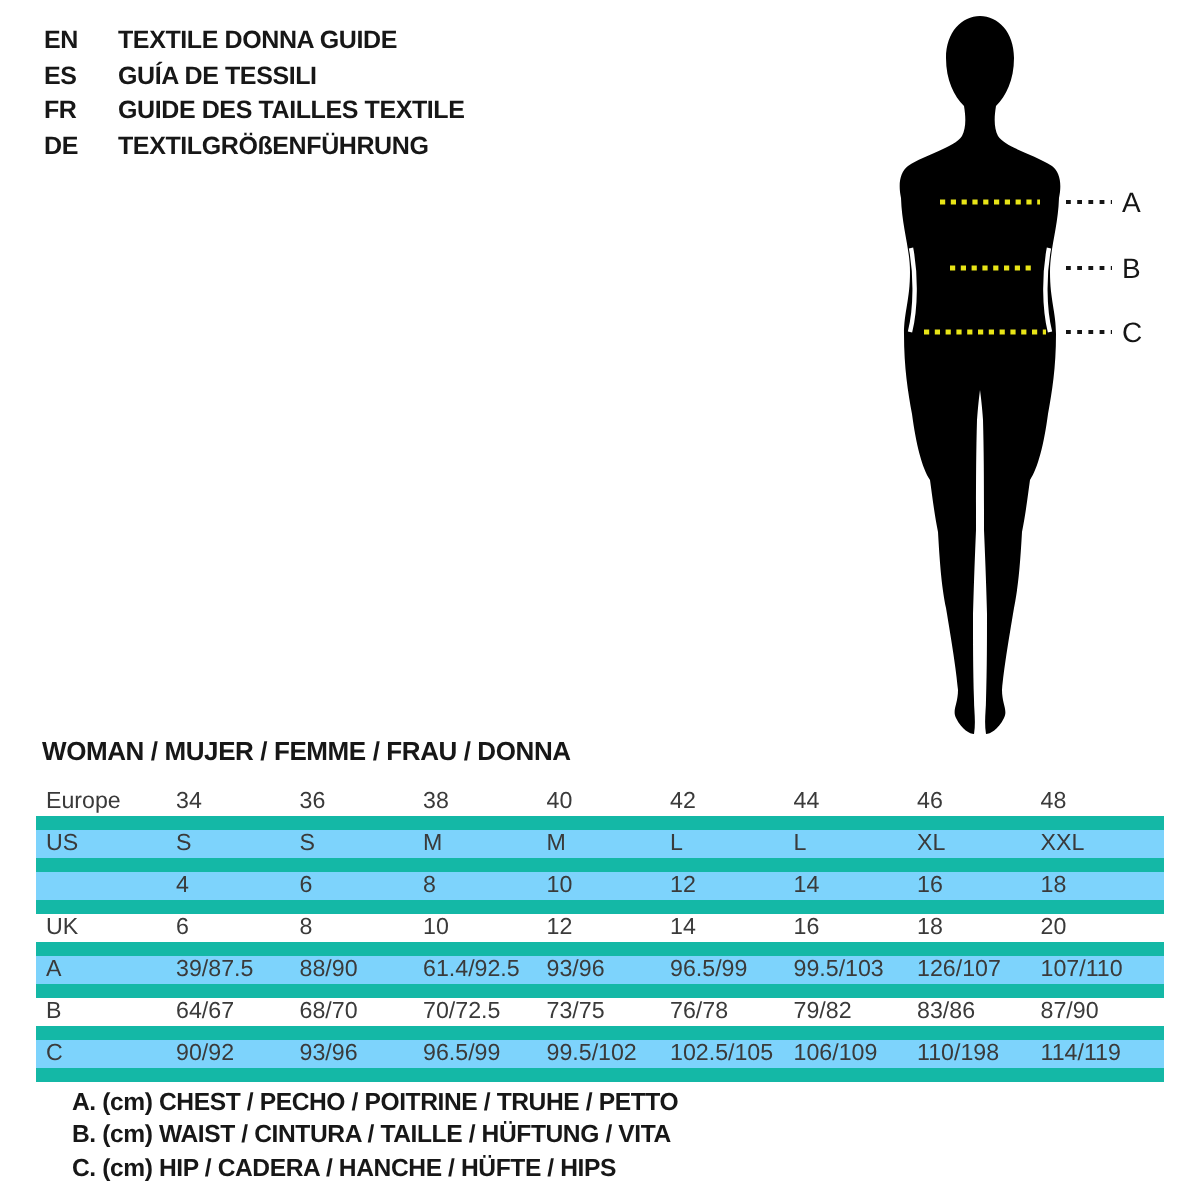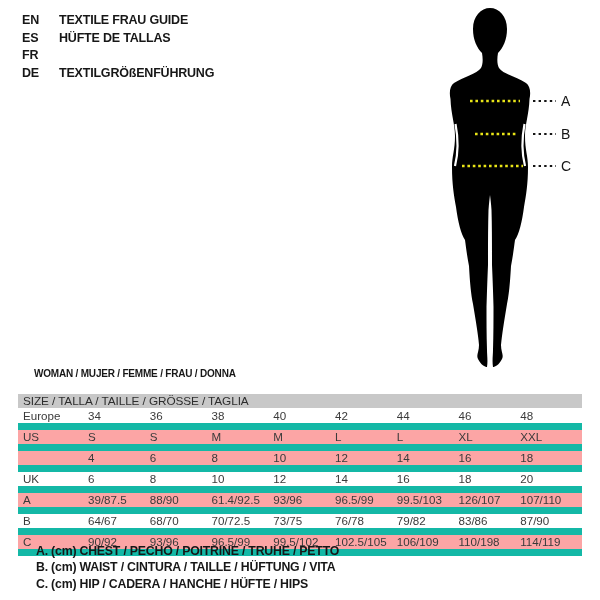--- a/index.html
+++ b/index.html
@@ -18,54 +18,55 @@
   .title-block { position: absolute; left: 22px; top: 12px; }
   .lang-line { display: flex; font-weight: bold; font-size: 12.5px; line-height: 17.5px; letter-spacing: -0.2px; color: #171717; }
   .lang-code { width: 37px; flex: 0 0 37px; }
 
   
   .figure-wrap { position: absolute; left: 425px; top: 4px; width: 150px; height: 372px; }
   .figure-wrap svg { display: block; }
   .marker-label { font-family: "Liberation Sans", sans-serif; font-size: 14px; fill: #151515; }
 
   
-  .section-title { position: absolute; left: 34px; top: 368px; font-weight: bold; font-size: 10px; letter-spacing: -0.2px; color: #171717; }
+  .section-title { position: absolute; left: 21px; top: 368px; font-weight: bold; font-size: 13px; letter-spacing: -0.2px; color: #171717; }
 
   
   .size-table { position: absolute; left: 18px; top: 394px; width: 564px; font-size: 11.6px; color: #3a3a3a; }
   .thead {
     background: #c8c8c8; height: 14px; line-height: 14.5px;
     padding-left: 5px; font-size: 11.8px; color: #2d2d2d; margin-bottom: 1px;
     letter-spacing: -0.1px;
   }
   .trow { display: flex; height: 14px; line-height: 14.5px; border-bottom: 7px solid #14b8a6; }
-  .trow.shaded { background: #fca5a5; }
+  .trow.shaded { background: #7dd3fc; }
   .tlabel { width: 65px; flex: 0 0 65px; padding-left: 5px; text-align: left; }
   .tcell { flex: 1 1 0; text-align: left; }
 
   
   .legend { position: absolute; left: 36px; top: 543px; }
   .legend-line { font-weight: bold; font-size: 12.3px; line-height: 16.3px; letter-spacing: -0.2px; color: #171717; }
 </style>
 </head>
 <body>
 
 <div class="page">
 
   <div class="title-block">
     <div class="lang-line">
       <span class="lang-code">EN</span>
-      <span class="lang-text">TEXTILE FRAU GUIDE</span>
+      <span class="lang-text">TEXTILE DONNA GUIDE</span>
     </div>
     <div class="lang-line">
       <span class="lang-code">ES</span>
-      <span class="lang-text">HÜFTE DE TALLAS</span>
+      <span class="lang-text">GUÍA DE TESSILI</span>
     </div>
     <div class="lang-line">
       <span class="lang-code">FR</span>
+      <span class="lang-text">GUIDE DES TAILLES TEXTILE</span>
     </div>
     <div class="lang-line">
       <span class="lang-code">DE</span>
       <span class="lang-text">TEXTILGRÖßENFÜHRUNG</span>
     </div>
   </div>
 
   <div class="figure-wrap">
     <svg width="150" height="372" viewBox="0 0 150 372">
       <path d="M65,4
@@ -120,21 +121,20 @@
 
       <text class="marker-label" x="136" y="102">A</text>
       <text class="marker-label" x="136" y="135">B</text>
       <text class="marker-label" x="136" y="167">C</text>
     </svg>
   </div>
 
   <div class="section-title">WOMAN / MUJER / FEMME / FRAU / DONNA</div>
 
   <div class="size-table">
-    <div class="thead">SIZE / TALLA / TAILLE / GRÖSSE / TAGLIA</div>
     <div id="table-body">
         <div class="trow">
           <div class="tlabel">Europe</div>
           <div class="tcell">34</div>
           <div class="tcell">36</div>
           <div class="tcell">38</div>
           <div class="tcell">40</div>
           <div class="tcell">42</div>
           <div class="tcell">44</div>
           <div class="tcell">46</div>

